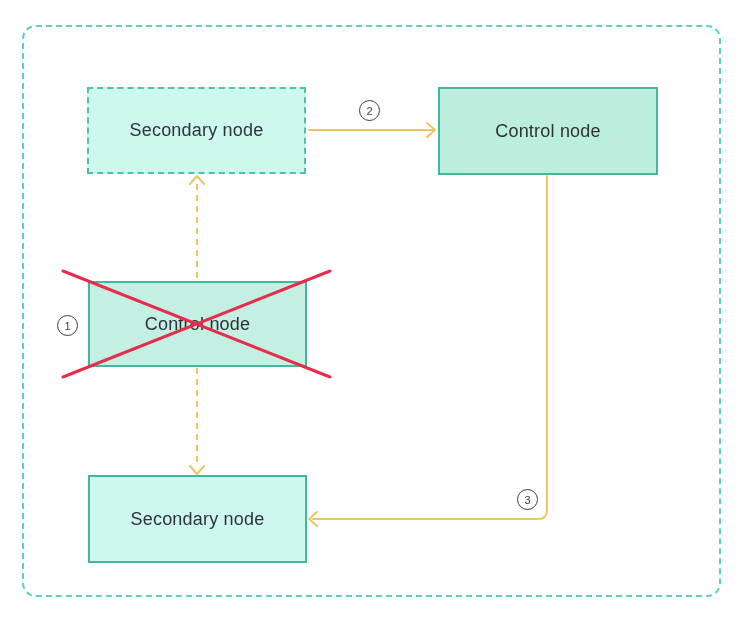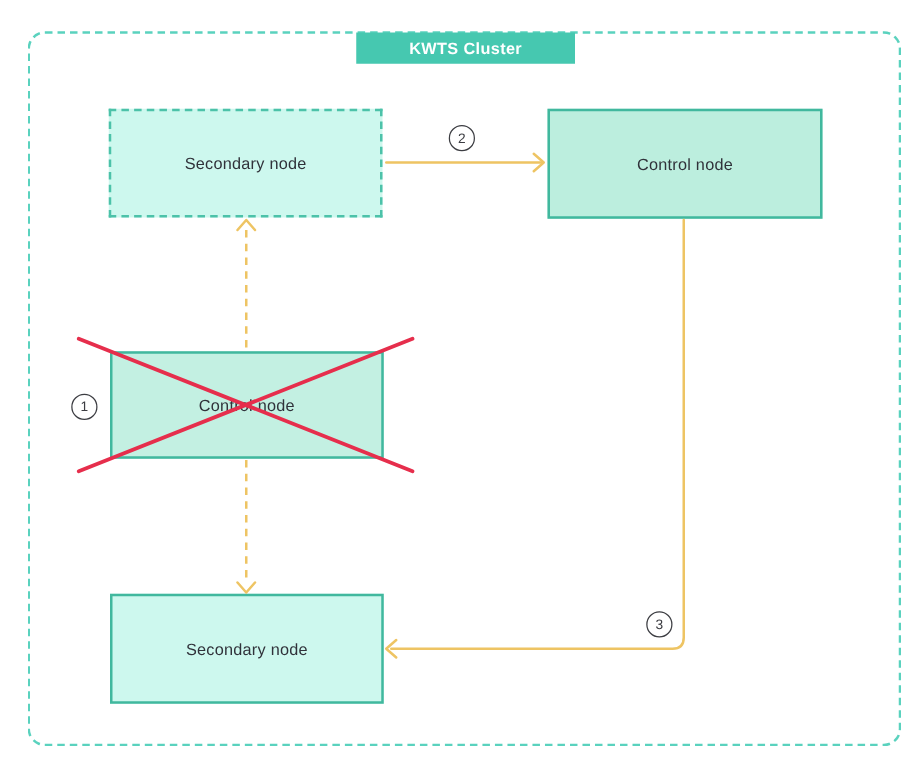--- a/index.html
+++ b/index.html
@@ -14,21 +14,21 @@
   }
   .badge {
     position:absolute; left:285px; top:26px; width:175px; height:25px;
     background:#46c8b0; color:#ffffff; font-size:13px; font-weight:bold;
     letter-spacing:.3px; display:flex; align-items:center; justify-content:center;
     z-index:3;
   }
   .node {
     position:absolute; box-sizing:border-box; z-index:1;
     display:flex; align-items:center; justify-content:center;
-    font-size:13px; color:#30323a; letter-spacing:.2px;
+    font-size:18px; color:#30323a; letter-spacing:.2px;
   }
   .node-secondary-top  { left:87px;  top:87px;  width:219px; height:87px; border:2px dashed #4cc2a9; background:#cdf8ee; }
   .node-control-active { left:438px; top:87px;  width:220px; height:88px; border:2px solid  #41b89e; background:#bceede; }
   .node-control-failed { left:88px;  top:281px; width:219px; height:86px; border:2px solid  #41b89e; background:#c3f0e2; }
   .node-secondary-bottom{ left:88px; top:475px; width:219px; height:88px; border:2px solid  #41b89e; background:#cdf8ee; }
   .connectors {
     position:absolute; left:0; top:0; width:739px; height:618px;
     z-index:2; pointer-events:none;
   }
   .step-circle {
@@ -41,21 +41,20 @@
   .step-2 { left:359px; top:100px; }
   .step-3 { left:517px; top:489px; }
 </style>
 </head>
 <body>
 
 <div class="canvas">
 
   <div class="boundary"></div>
 
-  <div class="badge">KWTS Cluster</div>
 
   <div class="node node-secondary-top">
     <span>Secondary node</span>
   </div>
 
   <div class="node node-control-active">
     <span>Control node</span>
   </div>
 
   <div class="node node-control-failed">

